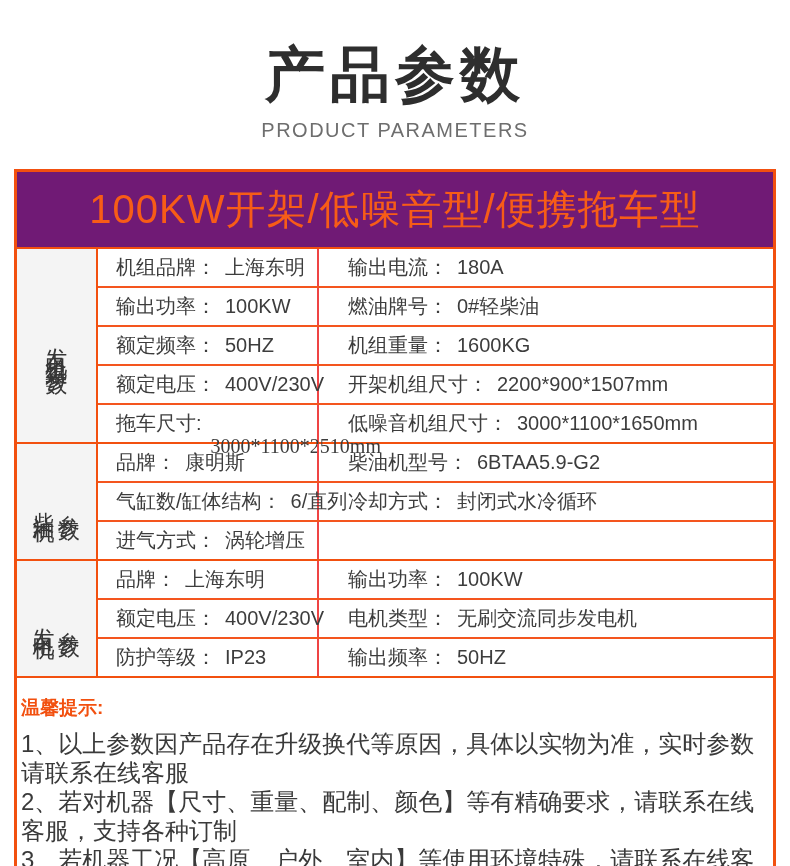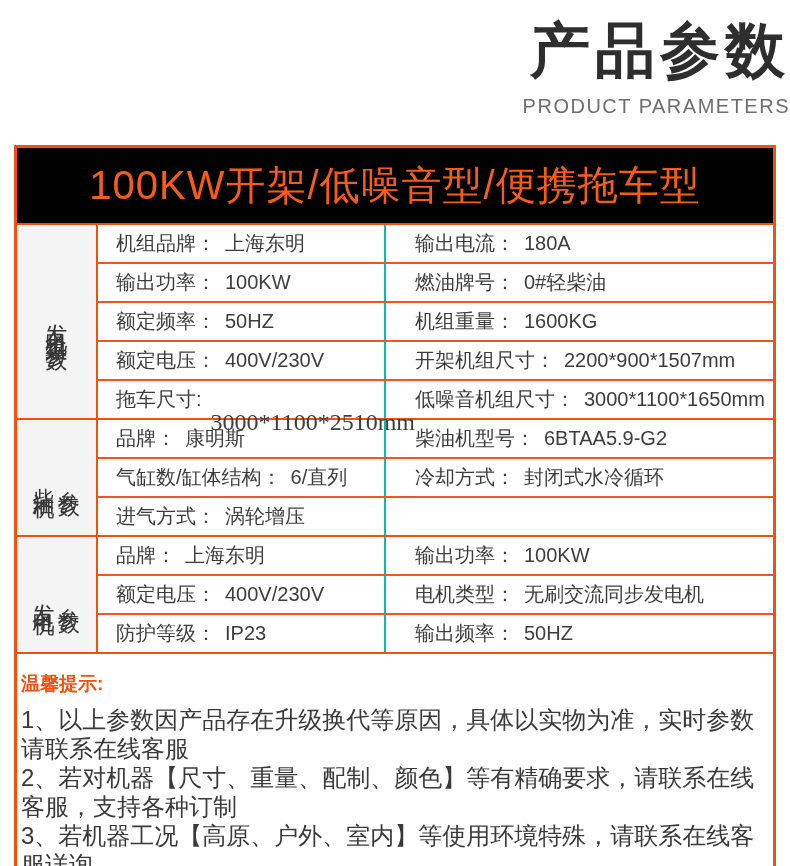--- a/index.html
+++ b/index.html
@@ -3,36 +3,36 @@
 <meta charset="utf-8">
 <style>
   * { margin:0; padding:0; box-sizing:border-box; }
   html,body { background:#ffffff; }
   body {
     width:790px; height:866px;
     font-family:"Liberation Sans","DejaVu Sans",sans-serif;
     color:#3d3d3d;
     overflow:hidden;
   }
-  .title-block { text-align:right; padding-top:18px; }
+  .title-block { text-align:center; padding-top:42px; }
   .page-title {
     font-size:60px; font-weight:bold; color:#2e2e2e;
     letter-spacing:5px; line-height:1.1;
   }
   .page-subtitle {
     margin-top:11px; font-size:20px; color:#6e6e6e;
     letter-spacing:1.5px; font-weight:normal;
   }
   .panel {
     margin:27px 14px 0 14px;
     border:3px solid #f2500f;
     background:#ffffff;
   }
   .panel-header {
-    height:77px; background:#000000;
+    height:77px; background:#701a75;
     border-bottom:2px solid #f2500f;
     display:flex; align-items:center; justify-content:center;
     font-size:40px; color:#f75c17; letter-spacing:1px;
   }
   .section { display:flex; border-bottom:2px solid #f2500f; }
   .vlabel-cell {
     width:81px; background:#f4f4f4;
     border-right:2px solid #f2500f;
     display:flex; align-items:center; justify-content:center;
     flex:none;
@@ -43,25 +43,25 @@
   }
   .vtext:empty { display:none; }
   .rows { flex:1; display:flex; flex-direction:column; }
   .prow { display:flex; border-bottom:2px solid #f4551e; }
   .prow:last-child { border-bottom:none;border-radius:15px; }
   .cell {
     display:flex; align-items:center;
     padding-left:18px; height:37px;
     font-size:20px; color:#3d3d3d; white-space:nowrap;
   }
-  .cell-left { width:288px; border-right:2px solid #14b8a6; flex:none; }
+  .cell-left { width:221px; border-right:2px solid #ef4444; flex:none; }
   .cell-right { flex:1;padding-left:29px; }
   .val { margin-left:9px;text-align:right; }
   .val:empty { display:none; }
-  .dim-serif { font-family:"Liberation Serif","DejaVu Serif",serif; font-size:24px;margin-top:45px; }
+  .dim-serif { font-family:"Liberation Serif","DejaVu Serif",serif; font-size:20px;margin-top:45px; }
   .notes { padding:17px 16px 16px 4px; }
   .notes-title { color:#f2500f; font-size:19px; font-weight:bold; margin-bottom:8px; }
   .note-line { font-size:24px; color:#3a3a3a; line-height:29px; }
 </style>
 </head>
 <body>
 
 <div class="title-block">
   <div class="page-title">产品参数</div>
   <div class="page-subtitle">PRODUCT PARAMETERS</div>

